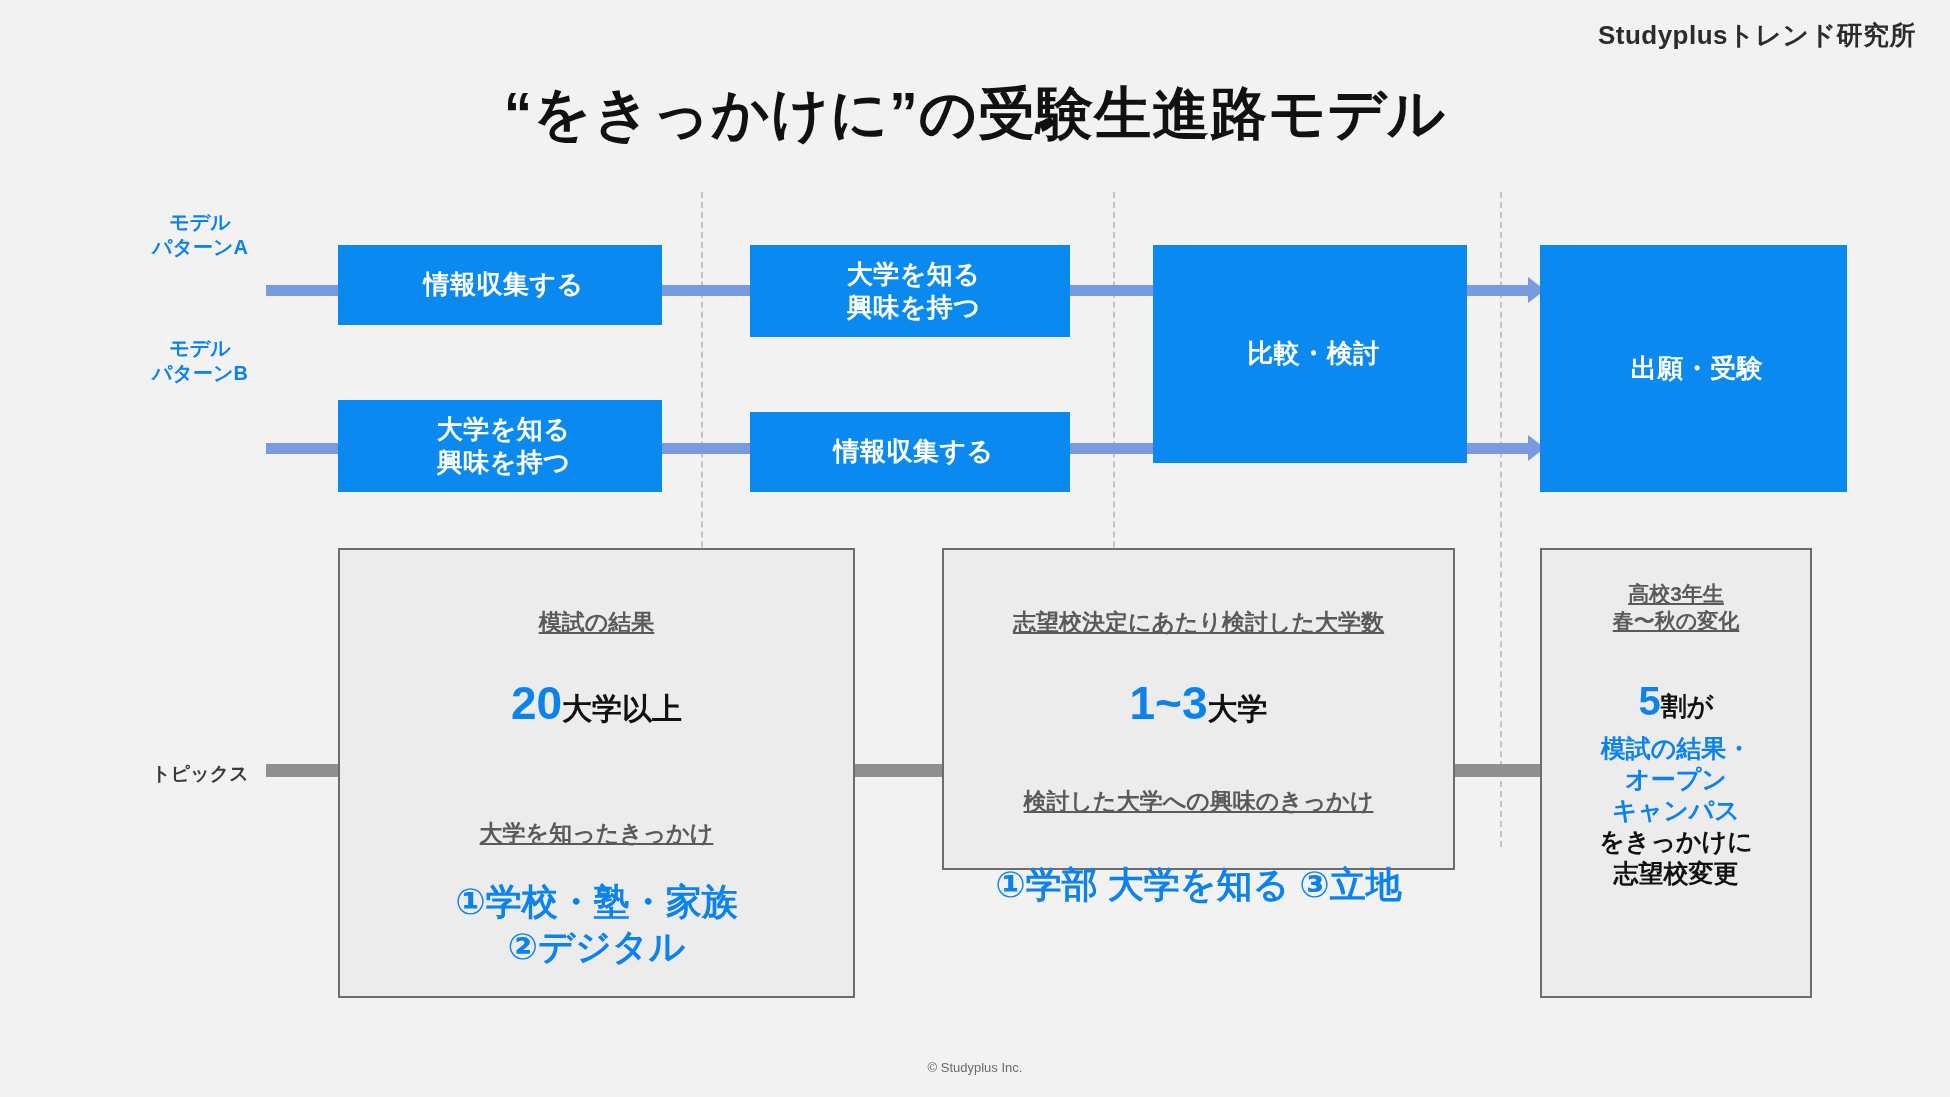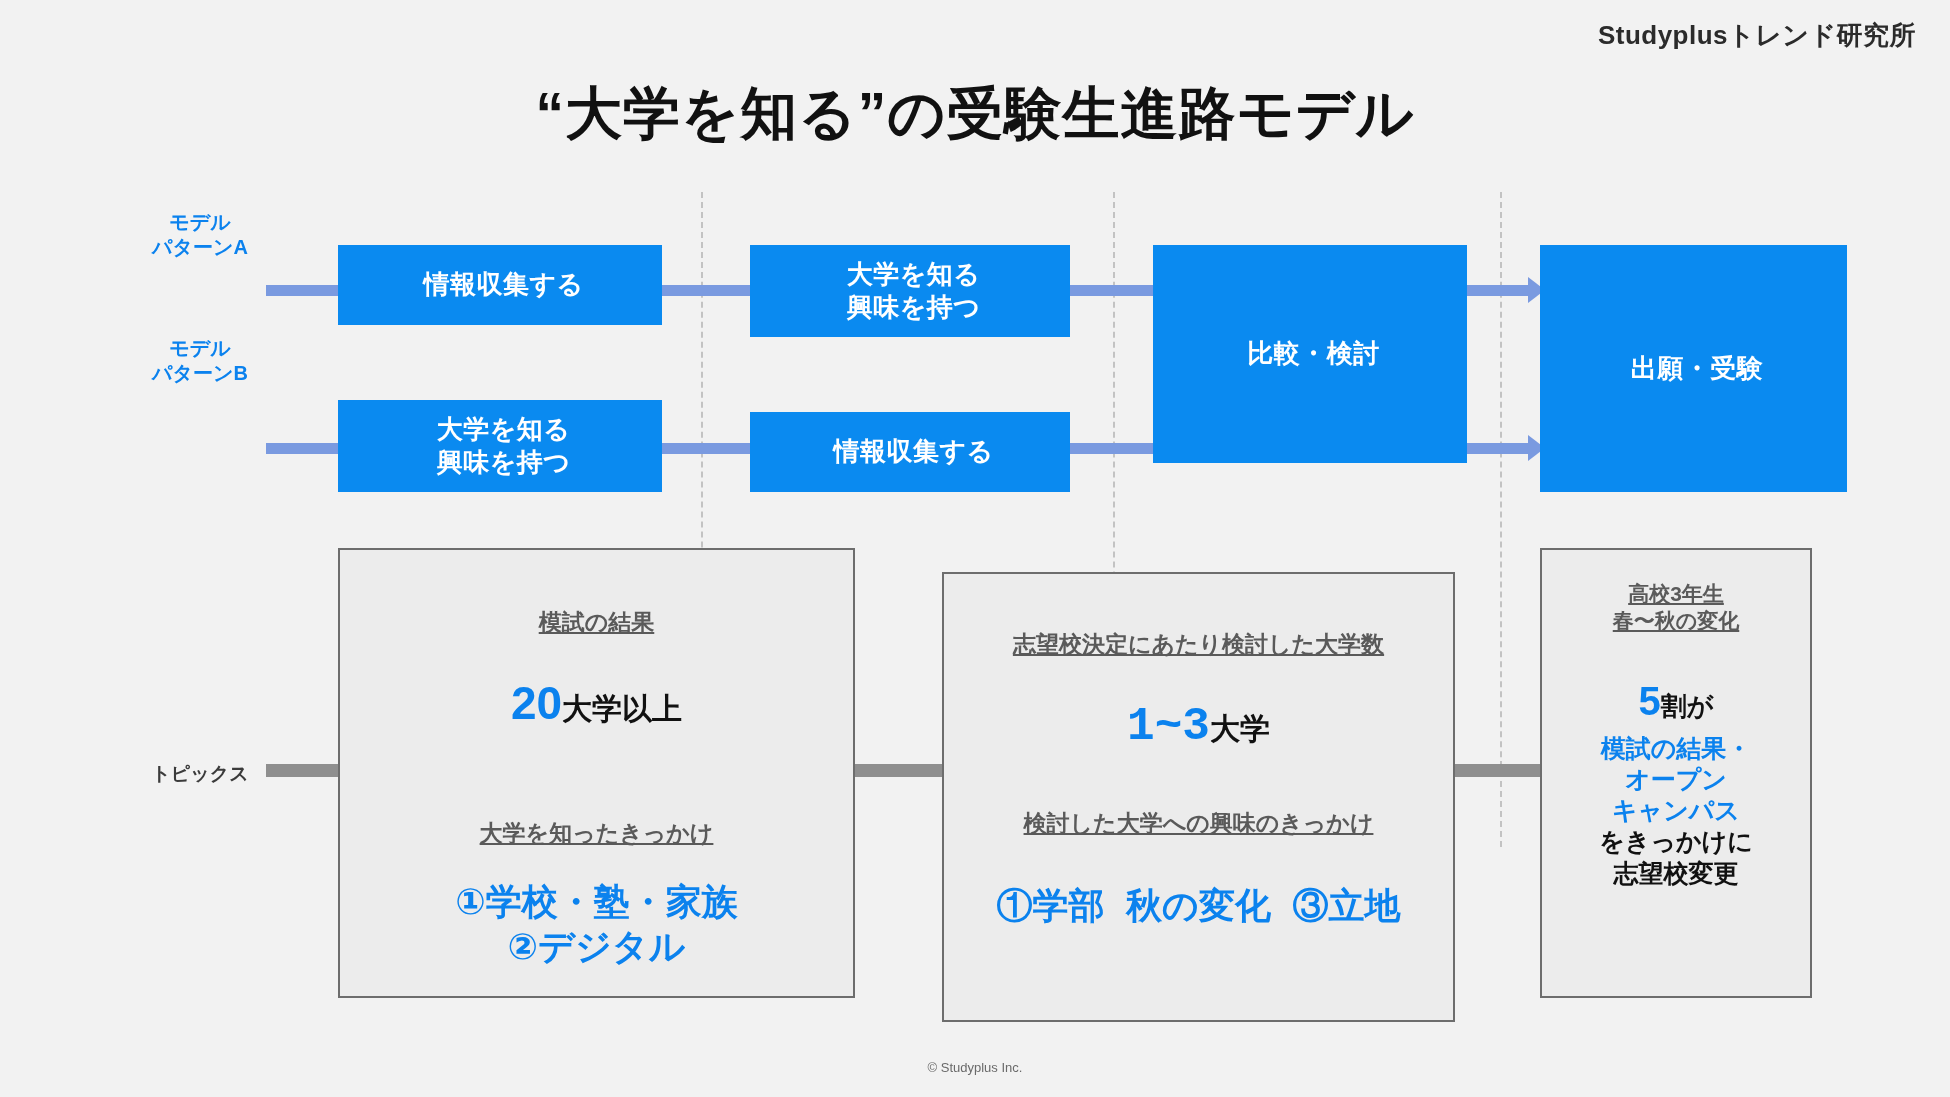--- a/index.html
+++ b/index.html
@@ -85,21 +85,21 @@
 
   .footer{
     position:absolute;left:0;right:0;bottom:22px;text-align:center;
     font-size:13px;color:#6a6a6a;
   }
 </style>
 </head>
 <body>
 
 <div class="brand">Studyplusトレンド研究所</div>
-<div class="title">“大学を知る”の受験生進路モデル</div>
+<div class="title">“をきっかけに”の受験生進路モデル</div>
 
 <div class="dash" style="left:701px;top:192px;height:655px;"></div>
 <div class="dash" style="left:1113px;top:192px;height:655px;"></div>
 <div class="dash" style="left:1500px;top:192px;height:655px;"></div>
 
 <div class="rowlabel blue" style="left:130px;top:210px;width:140px;">
   <div>モデル</div>
   <div>パターンA</div>
 </div>
 <div class="rowlabel blue" style="left:130px;top:336px;width:140px;">
@@ -154,28 +154,28 @@
   <div class="p-val" style="margin-top:38px;">
     <span class="num">20</span><span>大学以上</span>
   </div>
   <div class="p-head" style="margin-top:88px;">大学を知ったきっかけ</div>
   <div class="p-list" style="margin-top:30px;">
     <div>①学校・塾・家族</div>
     <div>②デジタル</div>
   </div>
 </div>
 
-<div class="panel p2" style="left:942px;top:572px;width:513px;height:450px;font-family:Liberation Mono, monospace;">
+<div class="panel p2" style="left:942px;top:548px;width:513px;height:322px;">
   <div class="p-head" style="margin-top:58px;">志望校決定にあたり検討した大学数</div>
   <div class="p-val" style="margin-top:38px;">
     <span class="num">1~3</span><span>大学</span>
   </div>
   <div class="p-head" style="margin-top:56px;">検討した大学への興味のきっかけ</div>
   <div class="p-list" style="margin-top:45px;">
-    <div>①学部 秋の変化 ③立地</div>
+    <div>①学部 大学を知る ③立地</div>
   </div>
 </div>
 
 <div class="panel p3" style="left:1540px;top:548px;width:272px;height:450px;">
   <div class="p-head" style="margin-top:30px;">
     <div>高校3年生</div>
     <div>春〜秋の変化</div>
   </div>
   <div class="p-val" style="margin-top:42px;">
     <span class="num">5</span><span>割が</span>

